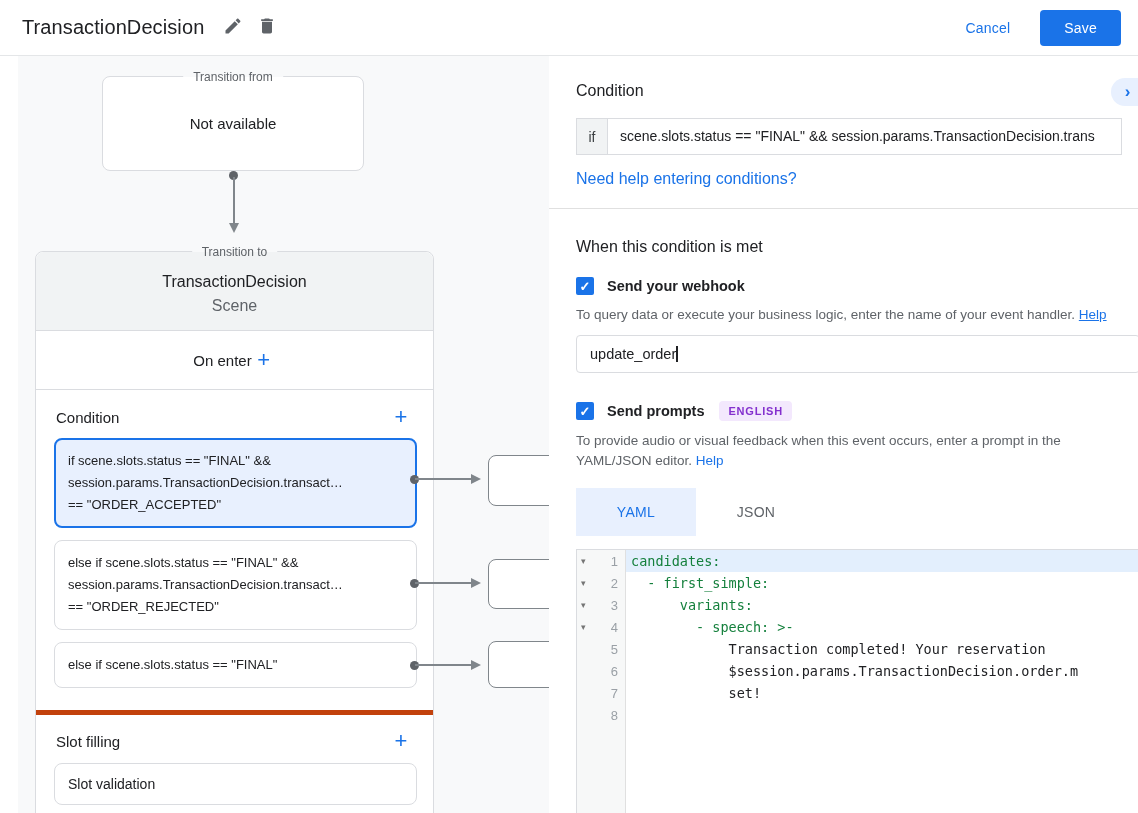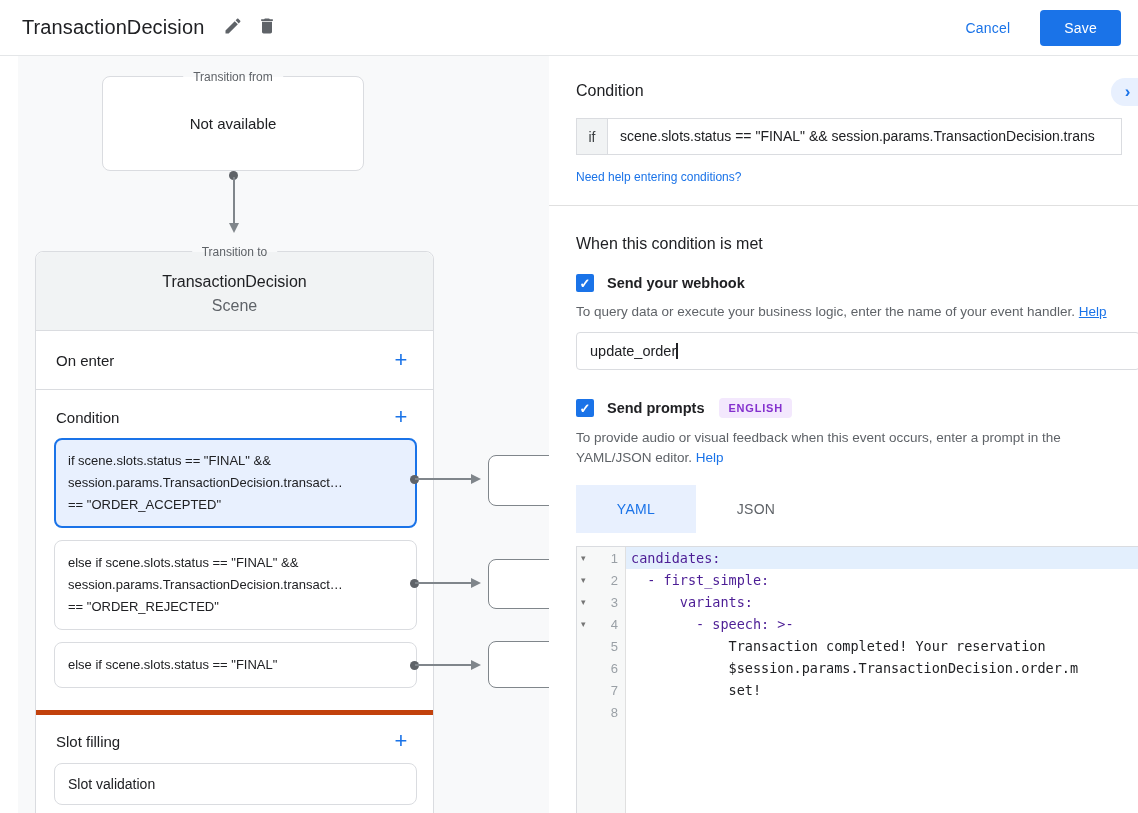--- a/index.html
+++ b/index.html
@@ -45,21 +45,21 @@
   .scene-box .flow-label { background:linear-gradient(to bottom,#f8f9fa 50%,#f1f3f4 50%); }
   .scene-head { background:#f1f3f4; border-radius:8px 8px 0 0; height:79px; text-align:center;
     padding-top:21px; border-bottom:1px solid #dadce0; }
   .scene-head .scene-title { font-size:16px; color:#202124; }
   .scene-head .scene-sub { font-size:16px; color:#5f6368; margin-top:6px; }
 
   .sect-row { display:flex; align-items:center; justify-content:space-between; padding:0 20px; }
   .sect-label { font-size:15px; color:#202124; }
   .plus-btn { color:#1a73e8; font-size:22px; font-weight:400; background:none; border:none;
     cursor:pointer; line-height:22px; width:24px; height:24px; font-family:inherit; }
-  .on-enter { height:58px; }
+  .on-enter { height:58px;justify-content:center; }
   .cond-sect { border-top:1px solid #dadce0; padding-bottom:22px; }
   .cond-sect .sect-row { padding-top:15px; padding-bottom:9px; }
   .cond-card { margin:0 17px 12px 18px; width:363px; border-radius:8px; padding:11px 13px;
     font-size:13px; line-height:22px; color:#202124; cursor:pointer; }
   .cond-card.selected { background:#e8f0fe; border:2px solid #1a73e8; padding:10px 12px; }
   .cond-card.plain { background:#fff; border:1px solid #dadce0; }
   .slot-sect { border-top:5px solid #c2410c; }
   .slot-sect .sect-row { padding-top:14px; padding-bottom:10px; }
   .slot-card { margin:0 17px 0 18px; width:363px; border-radius:8px; border:1px solid #dadce0;
     background:#fff; padding:12px 13px; font-size:14px; color:#202124; cursor:pointer; }
@@ -77,21 +77,21 @@
   .panel-h { font-size:16px; font-weight:400; color:#202124; }
   .expand-btn { position:absolute; top:22px; right:0; width:27px; height:28px; background:#e8f0fe;
     border:none; border-radius:14px 0 0 14px; color:#1a73e8; font-size:17px; font-weight:700;
     cursor:pointer; padding-left:6px; font-family:inherit; }
   .if-row { display:flex; margin-top:18px; }
   .if-chip { width:31px; flex:none; background:#f1f3f4; border:1px solid #dadce0; border-right:none;
     display:flex; align-items:center; justify-content:center; font-size:14px; color:#3c4043; height:37px; }
   .if-input { flex:1; height:37px; border:1px solid #dadce0; background:#fff; font-size:14px;
     color:#202124; padding:0 12px; font-family:inherit; white-space:nowrap; overflow:hidden;
     line-height:35px; }
-  .help-link { display:inline-block; margin-top:15px; color:#1a73e8; font-size:12px; text-decoration:none; }
+  .help-link { display:inline-block; margin-top:15px; color:#1a73e8; font-size:16px; text-decoration:none; }
   .divider { height:1px; background:#e0e0e0; }
 
   .met-panel { padding:29px 16px 0 27px; }
   .met-panel h2 { font-size:16px; font-weight:400; color:#202124; }
   .check-row { display:flex; align-items:center; margin-top:21px; }
   .checkbox { width:18px; height:18px; border-radius:2px; background:#1a73e8; color:#fff;
     display:flex; align-items:center; justify-content:center; font-size:13px; font-weight:700;
     cursor:pointer; flex:none; }
   .check-label { margin-left:13px; font-size:14.5px; font-weight:700; color:#202124; }
   .badge { margin-left:15px; background:#f3e8fd; color:#8430ce; font-size:11px; font-weight:700;
@@ -113,21 +113,21 @@
   .editor { margin-top:13px; width:564px; height:290px; border:1px solid #dadce0; background:#fff;
     display:flex; flex-direction:column; overflow:hidden; }
   .ed-row { display:flex; height:22px; flex:none; }
   .gutter-cell { width:49px; flex:none; background:#f7f8f8; border-right:1px solid #e0e0e0;
     display:flex; align-items:center; font-size:13px; color:#9aa0a6; }
   .fold { width:16px; padding-left:4px; font-size:9px; color:#757575; cursor:pointer; }
   .lnum { flex:1; text-align:right; padding-right:7px; }
   .code-cell { flex:1; font-family:"DejaVu Sans Mono", monospace; font-size:13.5px; line-height:22px;
     white-space:pre; overflow:hidden; padding-left:5px; color:#202124; }
   .ed-row.hl .code-cell { background:#e3effd; }
-  .ed-row.green .code-cell { color:#4c1d95; }
+  .ed-row.green .code-cell { color:#15803d; }
   .ed-fill { flex:1; display:flex; }
   .ed-fill .gutter-cell { height:100%; }
 </style>
 </head>
 <body>
 
 <div class="topbar">
   <h1>TransactionDecision</h1>
   <button class="icon-btn edit-btn">
     <span><svg viewBox="0 0 24 24" width="20" height="20" fill="#5f6368">

